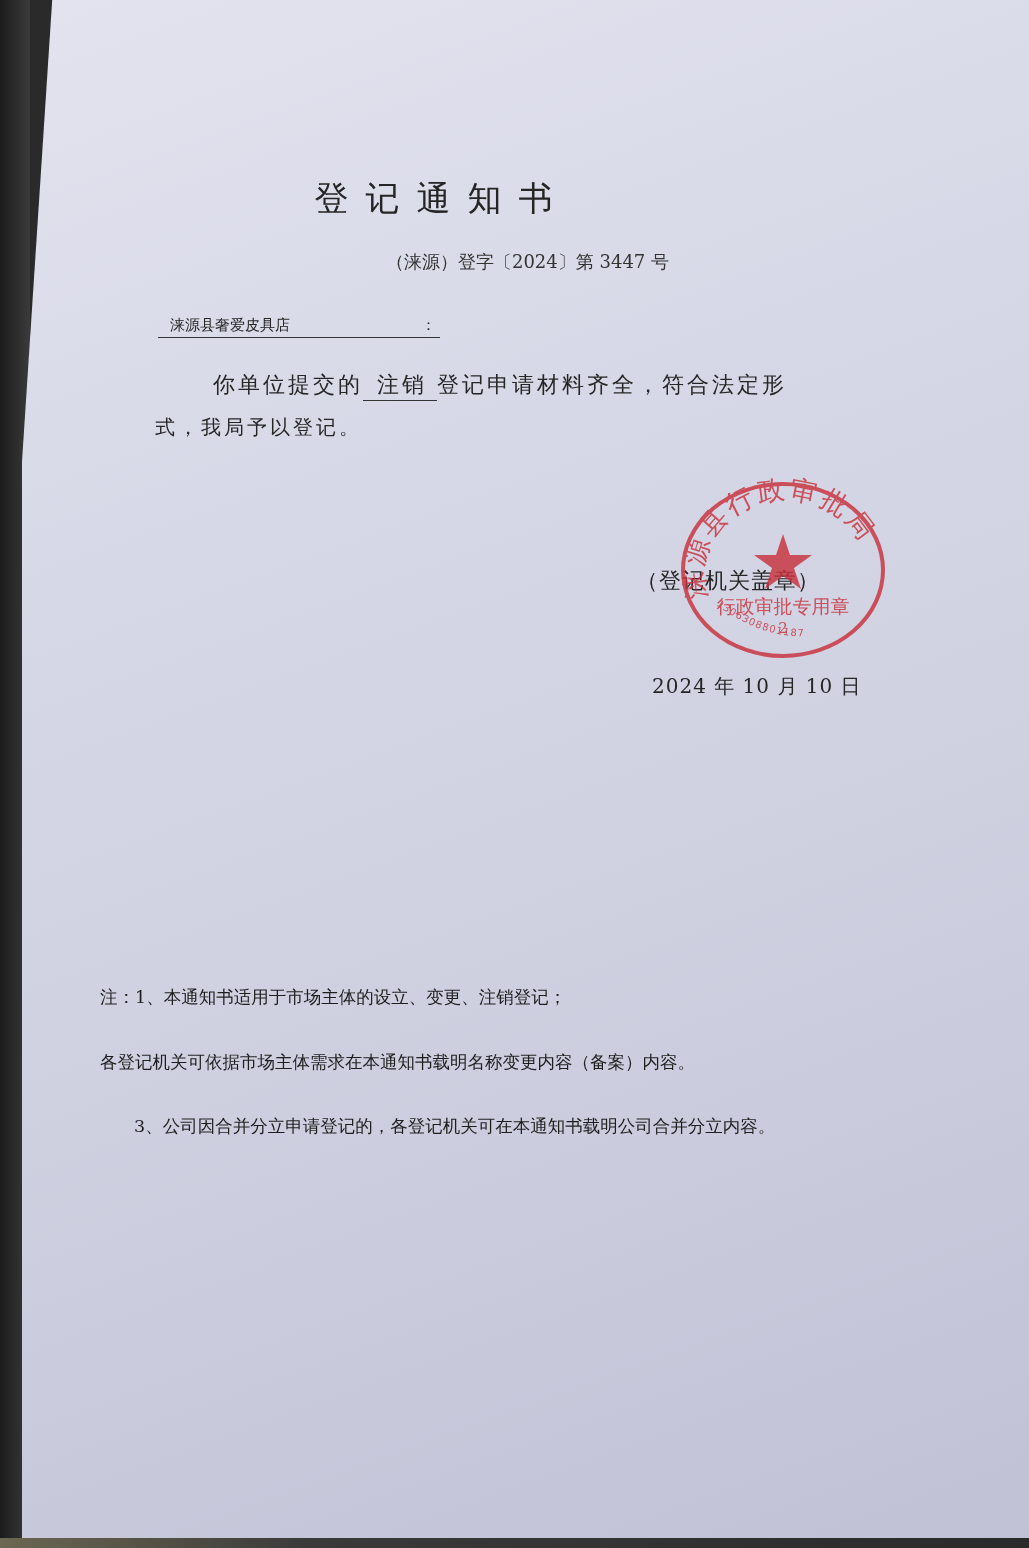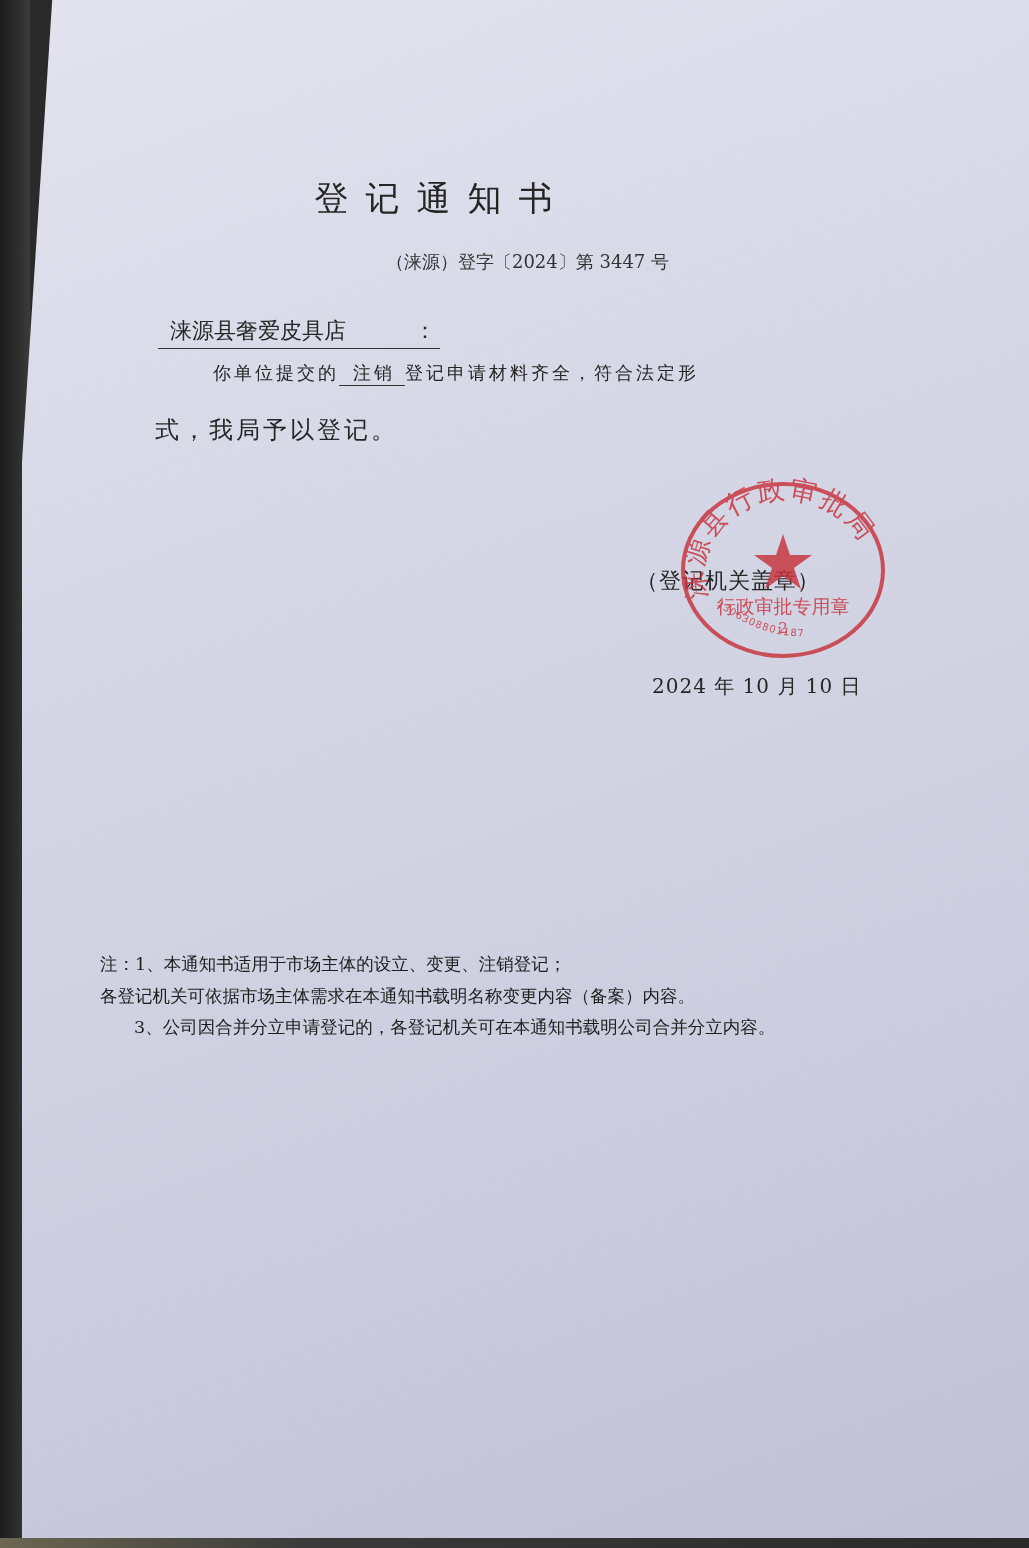--- a/index.html
+++ b/index.html
@@ -25,33 +25,33 @@
   .title {
     position: absolute; left: 0; width: 874px; top: 176px; text-align: center;
     font-size: 34px; letter-spacing: 17px; font-family: "DejaVu Sans", "Liberation Sans", sans-serif;
     color: #252525; text-indent: 10px;
   }
   .docno {
     position: absolute; left: 0; width: 1055px; top: 250px; text-align: center;
     font-size: 18px; color: #333;
   }
   .addressee {
-    position: absolute; left: 158px; top: 316px; font-size: 22px;
+    position: absolute; left: 158px; top: 316px; font-size: 15px;
     border-bottom: 1.5px solid #333; padding: 0 4px 2px 12px; width: 266px;
     font-family: "DejaVu Serif", serif;
   }
   .addressee .colon { position: absolute; right: 4px; }
-  .body-line1 { position: absolute; left: 213px; top: 361px; font-size: 18px; letter-spacing: 3px; white-space: nowrap; }
+  .body-line1 { position: absolute; left: 213px; top: 370px; font-size: 22px; letter-spacing: 3px; white-space: nowrap; }
   .body-line1 .fill { display: inline-block; border-bottom: 1.5px solid #333; padding: 0 10px 0 14px; }
-  .body-line2 { position: absolute; left: 155px; top: 414px; font-size: 24px; letter-spacing: 3px; }
+  .body-line2 { position: absolute; left: 155px; top: 414px; font-size: 20px; letter-spacing: 3px; }
   .seal-label { position: absolute; left: 636px; top: 566px; font-size: 22px; letter-spacing: 1px; z-index: 1; }
   .date { position: absolute; left: 652px; top: 673px; font-size: 20px; letter-spacing: 1px; }
   .stamp { position: absolute; left: 676px; top: 477px; width: 214px; height: 186px; z-index: 2; opacity: 0.82; }
   .notes { position: absolute; left: 100px; top: 949px; font-size: 17.5px; line-height: 31.5px; width: 860px; color: #1e1e1e; }
-  .notes .row { white-space: nowrap; }
+  .notes .row { white-space: nowrap; margin-top: 33px; }
   .notes .indent { padding-left: 42px; }
   .notes .indent2 { padding-left: 34px; }
   .notes .wrap { padding-left: 0; }
 </style>
 </head>
 <body>
 
 <div class="dark-edge-left"></div>
 <div class="paper"></div>
 <div class="dark-edge-bottom"></div>

